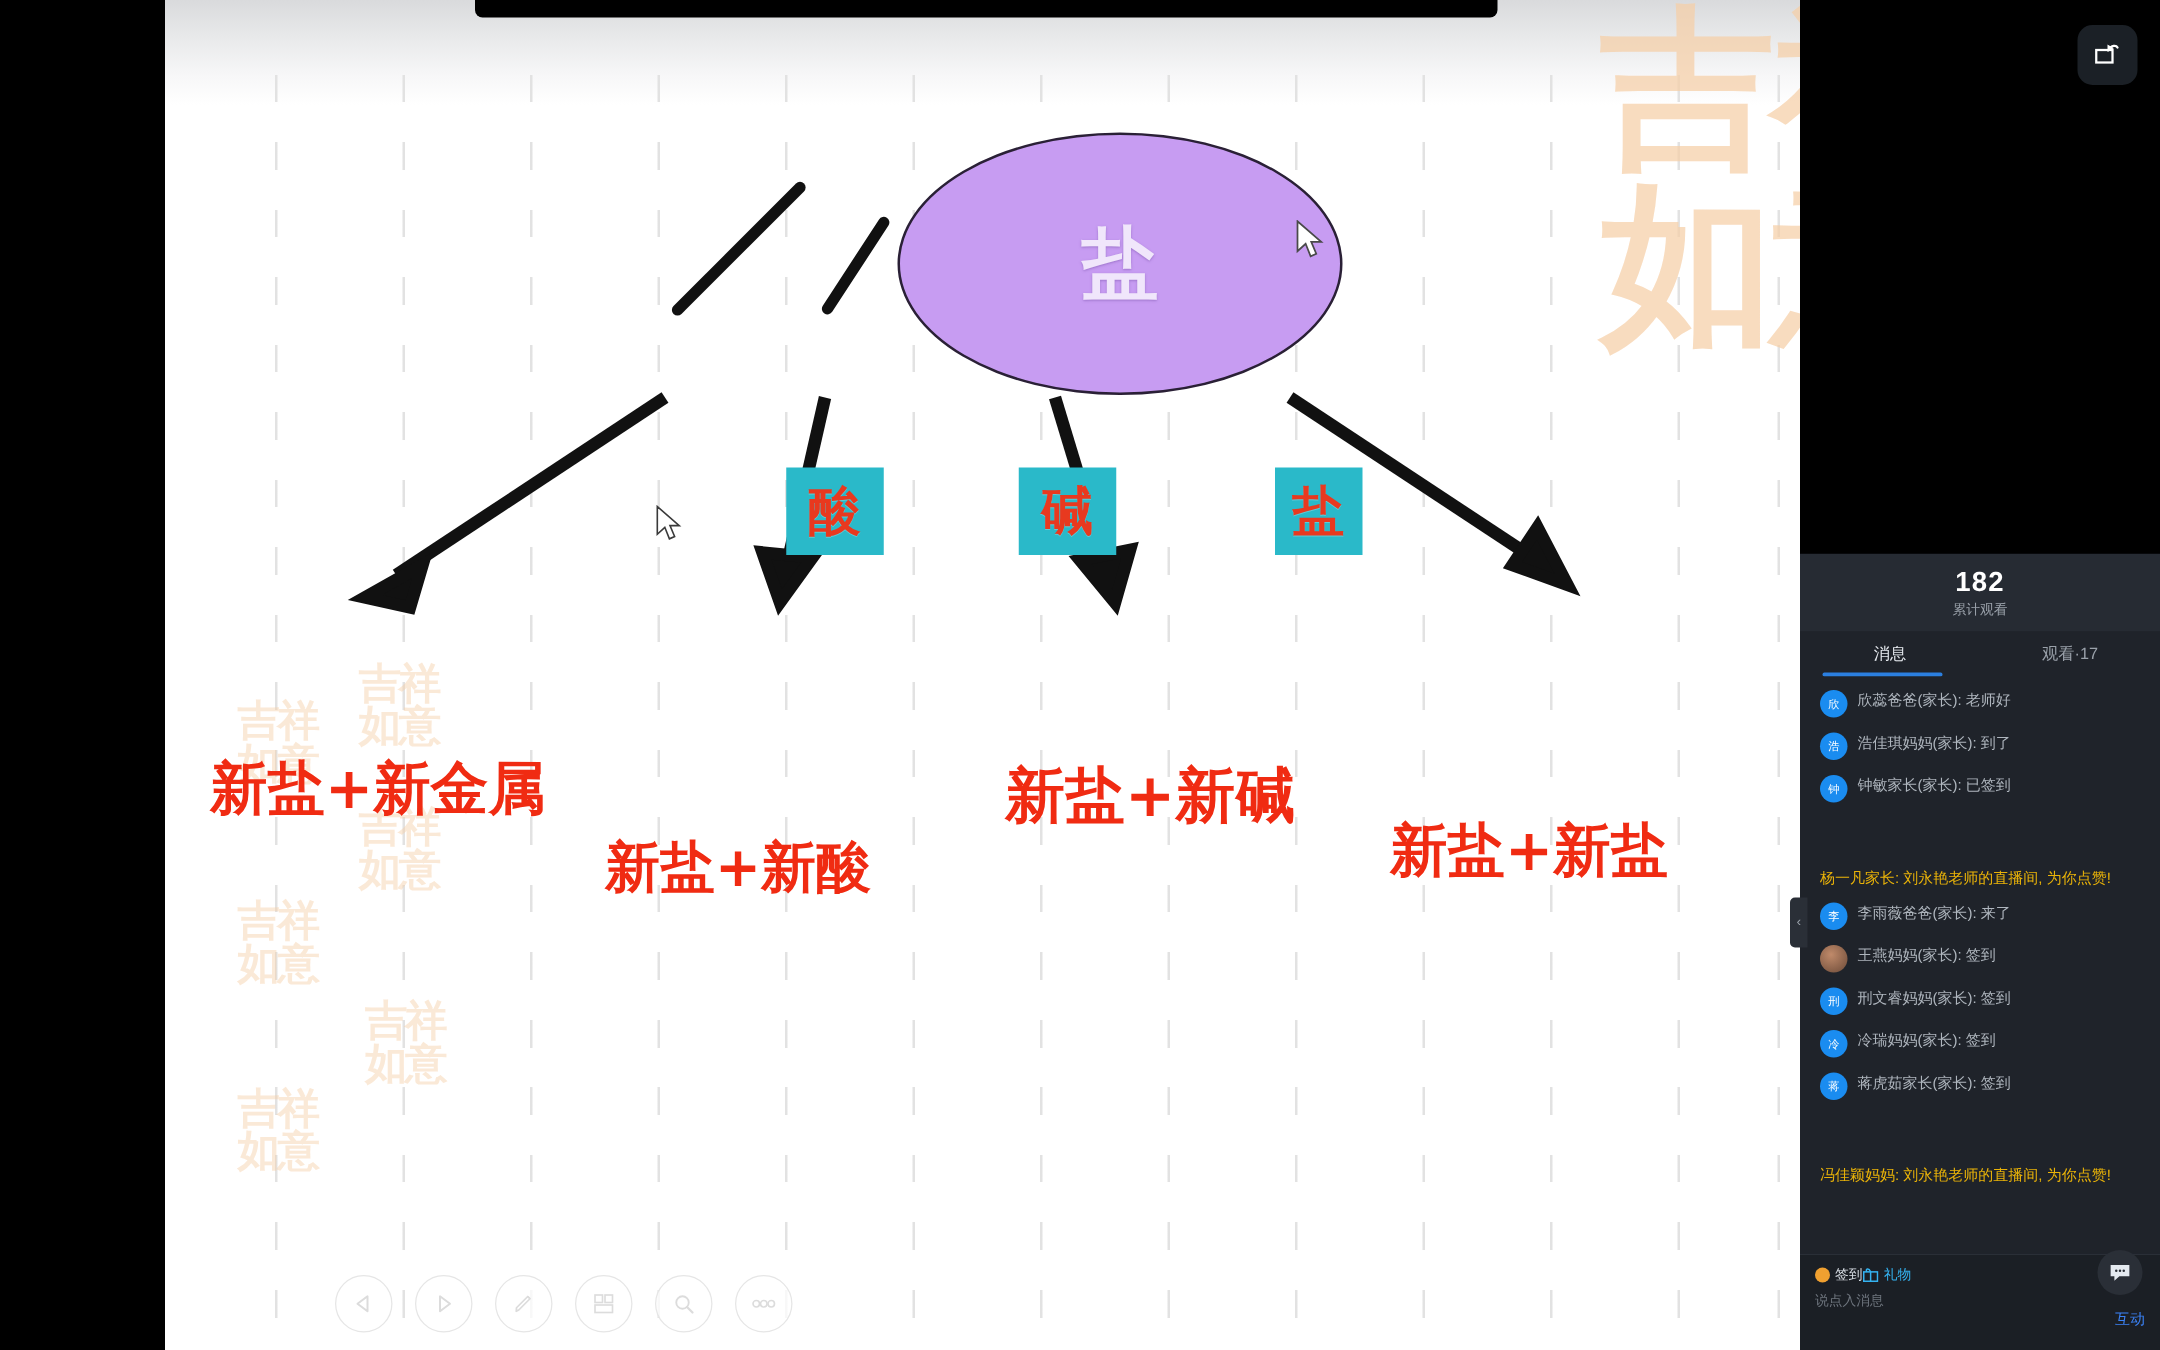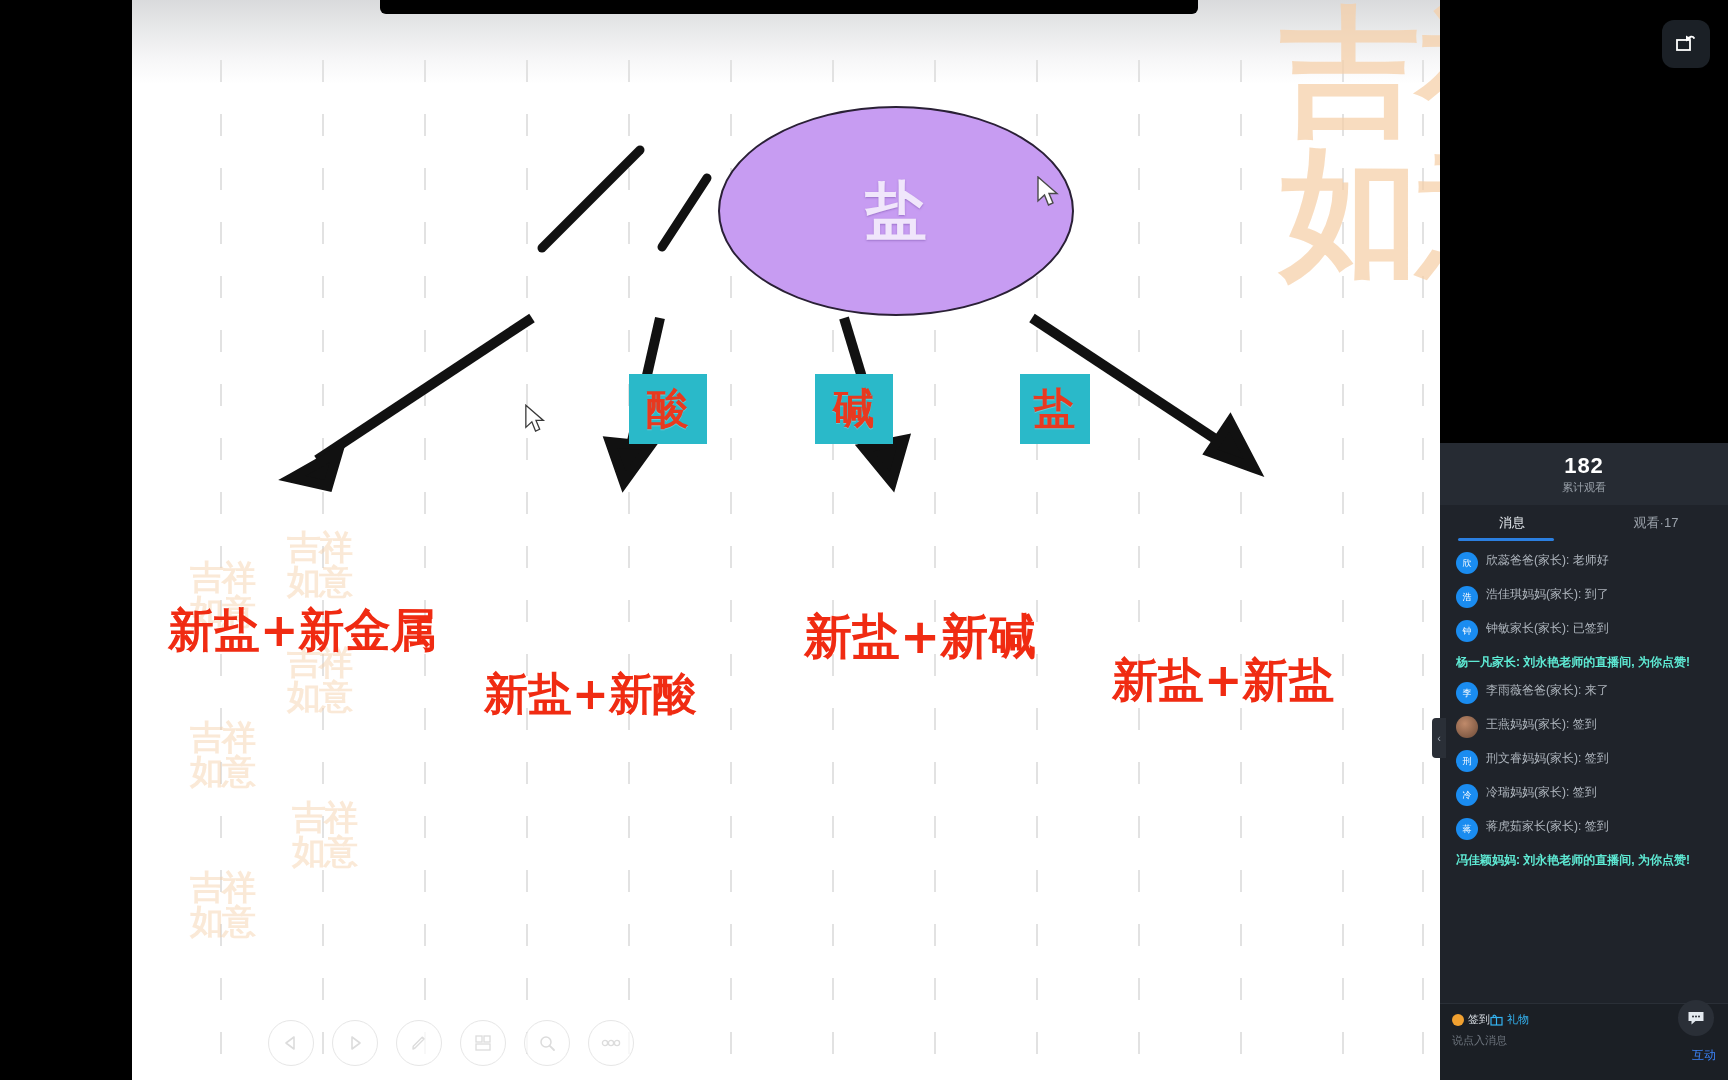--- a/index.html
+++ b/index.html
@@ -65,21 +65,21 @@
   .chat-tabs{display:flex;height:36px;position:relative;}
   .chat-tab{flex:1;display:flex;align-items:center;justify-content:center;font-size:13px;color:#9aa1aa;}
   .chat-tab.active{color:#e7ebf0;}
   .tab-underline{position:absolute;left:18px;bottom:0;width:96px;height:3px;background:#2b7fe0;border-radius:2px;}
   .chat-list{padding:5px 0 0 0;}
   .msg{display:flex;align-items:flex-start;gap:8px;padding:6px 10px 6px 16px;}
   .av{width:22px;height:22px;border-radius:50%;background:#1a8cf0;flex:0 0 22px;
      display:flex;align-items:center;justify-content:center;color:#fff;font-size:9px;}
   .av.photo{background:radial-gradient(circle at 40% 35%,#c08a6a,#6b4a38);}
   .msg-txt{font-size:12px;line-height:16px;color:#aeb5bd;overflow:hidden;white-space:nowrap;}
-  .msg.hl .msg-txt{color:#5eead4;font-weight:700;white-space:normal;}
+  .msg.hl .msg-txt{color:#eab308;font-weight:400;white-space:normal;margin-top:40px;}
   .chat-foot{position:absolute;left:0;bottom:0;width:288px;height:76px;background:#1b1f25;
      border-top:1px solid #2a2f37;}
   .foot-row{display:flex;align-items:center;gap:0;padding:8px 12px 0 12px;}
   .pill{display:flex;align-items:center;gap:4px;font-size:11px;color:#d8dde3;}
   .dot-orange{width:12px;height:12px;border-radius:50%;background:#f0a030;}
   .gift{display:flex;align-items:center;gap:4px;font-size:11px;color:#34b3f1;}
   .input-line{padding:6px 12px 0 12px;font-size:11px;color:#6e757e;}
   .bubble{position:absolute;right:14px;bottom:44px;width:36px;height:36px;border-radius:50%;
      background:#2a2f37;display:flex;align-items:center;justify-content:center;}
   .bubble-label{position:absolute;right:12px;bottom:16px;font-size:12px;color:#3b82f6;}

